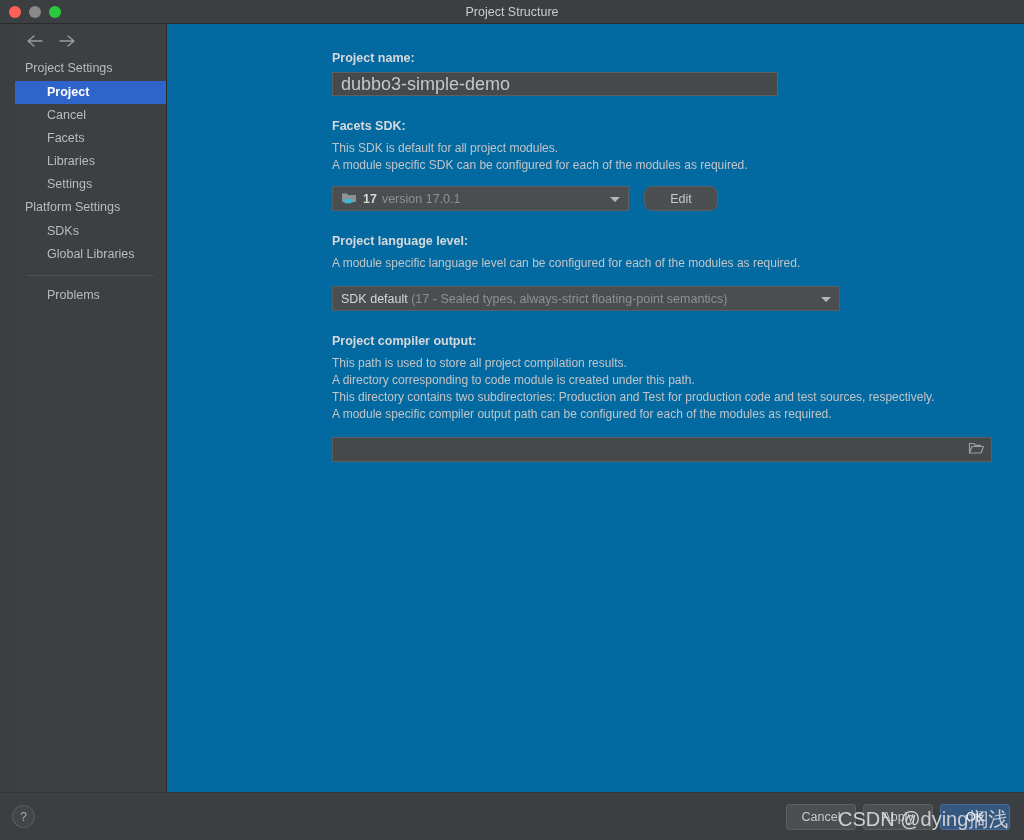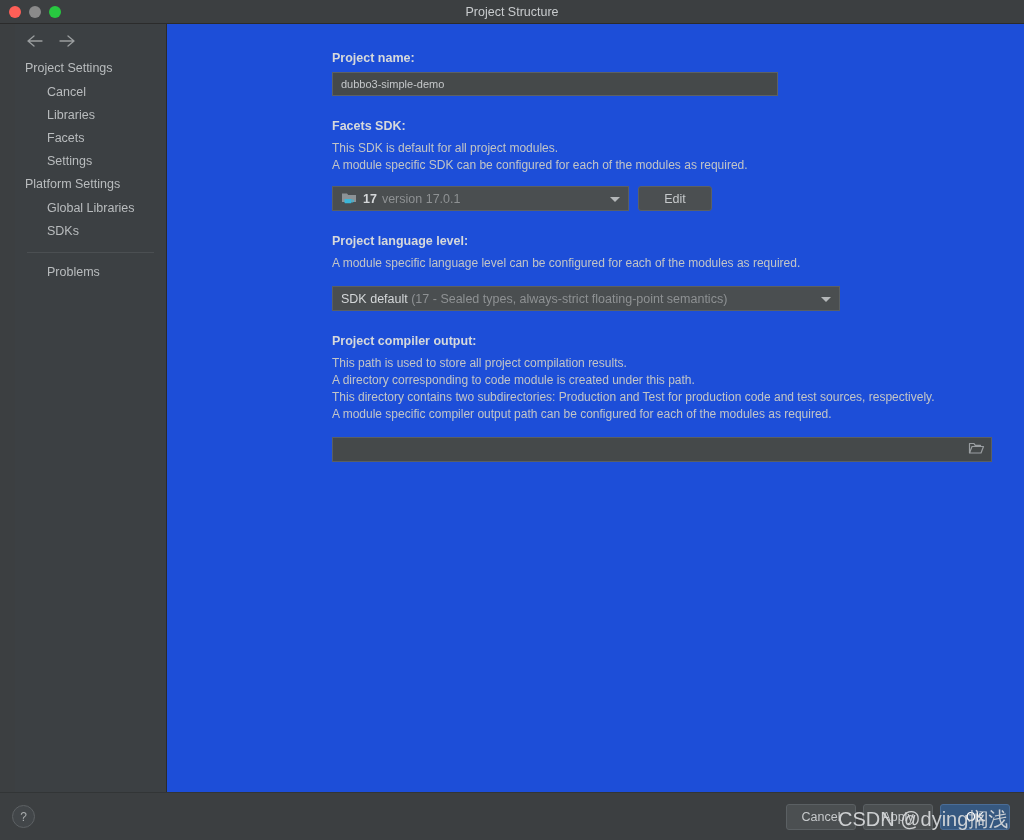--- a/index.html
+++ b/index.html
@@ -108,21 +108,21 @@
   }
   .nav-sep {
     height: 1px;
     background: #4b4f52;
     margin: 9px 12px 8px 12px;
   }
 
   
   .main {
     flex: 1;
-    background: #1d4ed8;
+    background: #0369a1;
     padding: 26px 0 0 165px;
     min-width: 0;
     position: relative;
   }
 
   .section { margin-bottom: 0; }
 
   .label-bold {
     font-size: 12.5px;
     font-weight: bold;
@@ -136,34 +136,34 @@
     line-height: 17px;
     margin: 0;
   }
 
   .text-input {
     width: 446px;
     height: 24px;
     background: #45494a;
     border: 1px solid #5c6164;
     color: #c5c8ca;
-    font-size: 11px;
+    font-size: 18px;
     font-family: "Liberation Sans", sans-serif;
     padding: 0 8px;
     outline: none;
     display: flex;
     align-items: center;
   }
 
   .spacer-22 { height: 22px; }
   .spacer-14 { height: 14px; }
   .spacer-12 { height: 12px; }
 
   
-  .row { display: flex; align-items: center; gap: 9px; }
+  .row { display: flex; align-items: center; gap: 15px; }
 
   .combo {
     position: relative;
     height: 25px;
     background: #4a4e50;
     border: 1px solid #5a5f62;
     display: flex;
     align-items: center;
     padding: 0 26px 0 8px;
     font-size: 12.5px;
@@ -192,21 +192,21 @@
   }
   .sdk-name { font-weight: bold; color: #d4d7d9; margin-right: 5px; }
   .muted { color: #8e9193; }
   .strong-lbl { color: #d4d7d9; }
 
   .btn {
     height: 25px;
     min-width: 74px;
     background: #4b4f51;
     border: 1px solid #5b6063;
-    border-radius: 3px;
+    border-radius: 8px;
     color: #c6c9cb;
     font-size: 12.5px;
     font-family: "Liberation Sans", sans-serif;
     cursor: default;
     display: inline-flex;
     align-items: center;
     justify-content: center;
     padding: 0 12px;
   }
 
@@ -306,28 +306,29 @@
           </svg>
         </span>
         <span class="arrow">
           <svg width="18" height="16" viewBox="0 0 18 16">
             <path d="M16 8 L10 3 M16 8 L10 13 M16 8 L2 8" stroke="#9a9d9f" stroke-width="1.3" fill="none" stroke-linecap="round"></path>
           </svg>
         </span>
       </div>
 
       <div class="group-label">Project Settings</div>
+      <div class="nav-item selected">Project</div>
       <div class="nav-item">Cancel</div>
+      <div class="nav-item">Facets</div>
       <div class="nav-item">Libraries</div>
-      <div class="nav-item">Facets</div>
       <div class="nav-item">Settings</div>
 
       <div class="group-label">Platform Settings</div>
+      <div class="nav-item">SDKs</div>
       <div class="nav-item">Global Libraries</div>
-      <div class="nav-item">SDKs</div>
 
       <div class="nav-sep"></div>
       <div class="nav-item">Problems</div>
     </div>
 
     <div class="main">
 
       <div class="section">
         <div class="label-bold">Project name:</div>
         <input class="text-input" type="text" value="dubbo3-simple-demo" style="">

